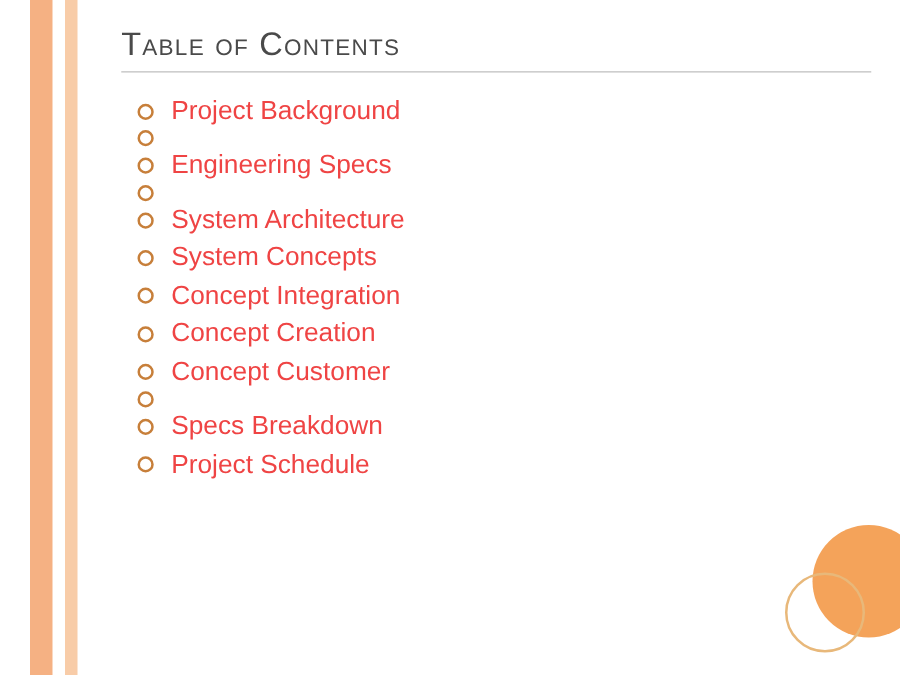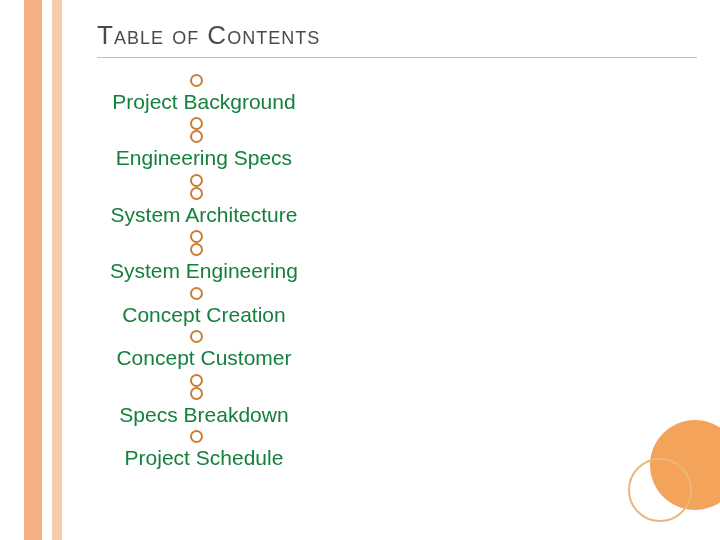--- a/index.html
+++ b/index.html
@@ -56,23 +56,22 @@
     left: 110px;
     top: 74px;
     list-style: none;
     margin: 0;
     padding: 0;
   }
   .toc li {
     display: flex;
     align-items: center;
     font-size: 21px;
-    color: #15803d;
+    color: #ef4444;
     line-height: 1.45;
-    flex-direction: column;
   }
   .bullet {
     display: inline-block;
     width: 9px;
     height: 9px;
     border: 2px solid #c77f3a;
     border-radius: 50%;
     margin-right: 14px;
     flex: 0 0 auto;
   }
@@ -121,24 +120,25 @@
       </li>
     <li>
         <span class="bullet"></span>
       </li>
     <li>
         <span class="bullet"></span>
         <span>System Architecture</span>
       </li>
     <li>
         <span class="bullet"></span>
+        <span>System Concepts</span>
       </li>
     <li>
         <span class="bullet"></span>
-        <span>System Engineering</span>
+        <span>Concept Integration</span>
       </li>
     <li>
         <span class="bullet"></span>
         <span>Concept Creation</span>
       </li>
     <li>
         <span class="bullet"></span>
         <span>Concept Customer</span>
       </li>
     <li>

